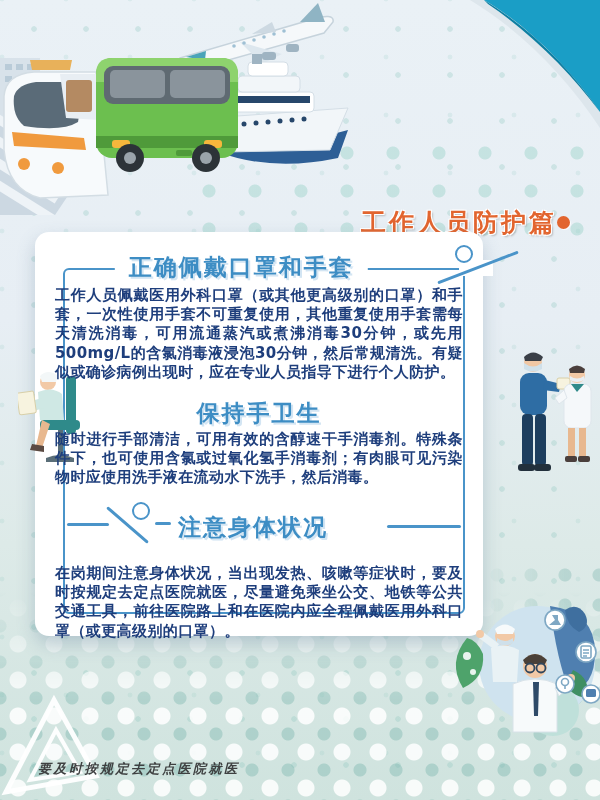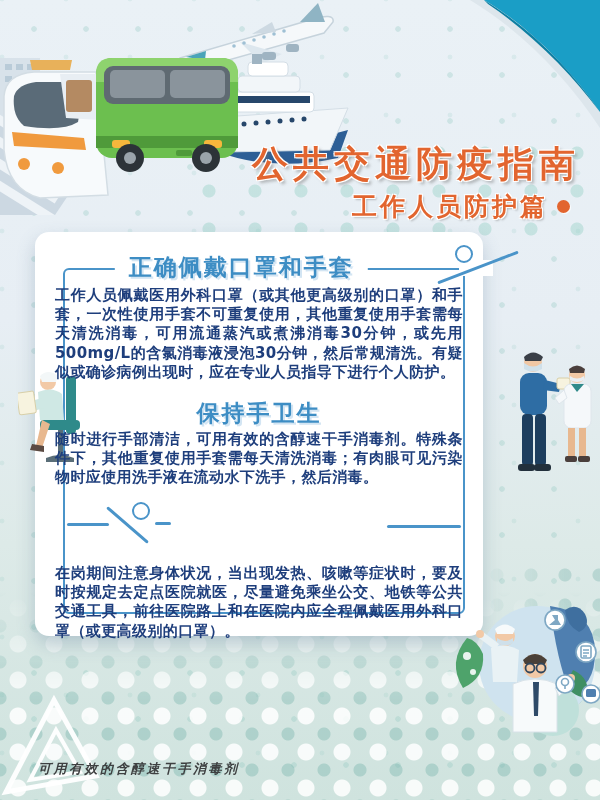--- a/index.html
+++ b/index.html
@@ -41,21 +41,21 @@
     -webkit-mask-image:linear-gradient(90deg,rgba(0,0,0,0),#000 70%);
     mask-image:linear-gradient(90deg,rgba(0,0,0,0),#000 70%);
   }
   .vehicles{position:absolute;left:0;top:0;}
   .page-curl{position:absolute;right:0;top:0;}
   .title{
     position:absolute;right:20px;top:140px;width:560px;text-align:right;
     font-size:36px;font-weight:bold;letter-spacing:5px;color:#e2652f;
     text-shadow:-1px -1px 0 #fff,1px -1px 0 #fff,-1px 1px 0 #fff,1px 1px 0 #fff,3px 3px 3px rgba(110,110,110,.45);
   }
-  .subtitle-row{position:absolute;right:30px;top:190px;display:flex;align-items:center;justify-content:flex-end;gap:9px;}
+  .subtitle-row{position:absolute;right:30px;top:206px;display:flex;align-items:center;justify-content:flex-end;}
   .subtitle{
     font-size:25px;font-weight:bold;letter-spacing:3px;color:#e2652f;
     text-shadow:-1px -1px 0 #fff,1px -1px 0 #fff,-1px 1px 0 #fff,1px 1px 0 #fff,2px 2px 2px rgba(110,110,110,.4);
   }
   .subtitle-dot{width:13px;height:13px;border-radius:50%;background:#e2652f;box-shadow:1px 1px 0 rgba(255,255,255,.8);}
   .card{
     position:absolute;left:35px;top:232px;width:448px;height:404px;background:#ffffff;
     border-radius:14px;box-shadow:0 8px 18px rgba(90,120,150,.30);
   }
   .frame{
@@ -206,47 +206,49 @@
       <rect x="112" y="140" width="18" height="8" rx="3" fill="#f6b73c"></rect>
       <rect x="204" y="140" width="18" height="8" rx="3" fill="#f6b73c"></rect>
       <circle cx="130" cy="158" r="14" fill="#2c3338"></circle>
         <circle cx="130" cy="158" r="6" fill="#9aa4ab"></circle>
       <circle cx="206" cy="158" r="14" fill="#2c3338"></circle>
         <circle cx="206" cy="158" r="6" fill="#9aa4ab"></circle>
       <rect x="176" y="150" width="16" height="6" rx="2" fill="#4f9a3a"></rect>
     </g>
   </svg>
 
-  <div class="title">公共交通防疫指南</div>
   <div class="subtitle-row">
     <span class="subtitle">工作人员防护篇</span>
     <span class="subtitle-dot"></span>
   </div>
 
   <div class="card">
     <div class="frame"></div>
 
     <div class="h1-wrap">
       <span class="sec-heading">正确佩戴口罩和手套</span>
     </div>
     <div class="gap-box" style="left:424px;top:28px;width:34px;height:16px;"></div>
     <div class="orn-slash" style="left:400px;top:34px;width:86px;height:3px;transform:rotate(-21deg);"></div>
     <div class="orn-circle" style="left:420px;top:13px;"></div>
 
     <div class="sec-body body1">工作人员佩戴医用外科口罩（或其他更高级别的口罩）和手套，一次性使用手套不可重复使用，其他重复使用手套需每天清洗消毒，可用流通蒸汽或煮沸消毒30分钟，或先用500mg/L的含氯消毒液浸泡30分钟，然后常规清洗。有疑似或确诊病例出现时，应在专业人员指导下进行个人防护。</div>
 
     <div class="h2-wrap">
       <span class="sec-heading">保持手卫生</span>
     </div>
-    <div class="sec-body body2">随时进行手部清洁，可用有效的含醇速干手消毒剂。特殊条件下，其他重复使用手套需每天清洗消毒；有肉眼可见污染物时应使用洗手液在流动水下洗手，然后消毒。</div>
+    <div class="sec-body body2">随时进行手部清洁，可用有效的含醇速干手消毒剂。特殊条件下，也可使用含氯或过氧化氢手消毒剂；有肉眼可见污染物时应使用洗手液在流动水下洗手，然后消毒。</div>
 
     <div class="orn-line" style="left:32px;top:291px;width:42px;"></div>
     <div class="orn-slash" style="left:91px;top:266px;width:3px;height:54px;transform:rotate(-49deg);"></div>
     <div class="orn-circle" style="left:97px;top:270px;"></div>
     <div class="orn-line" style="left:120px;top:290px;width:16px;"></div>
+    <div class="h3-wrap">
+      <span class="sec-heading">注意身体状况</span>
+    </div>
     <div class="orn-line" style="left:352px;top:293px;width:74px;"></div>
     <div class="sec-body body3">在岗期间注意身体状况，当出现发热、咳嗽等症状时，要及时按规定去定点医院就医，尽量避免乘坐公交、地铁等公共交通工具，前往医院路上和在医院内应全程佩戴医用外科口罩（或更高级别的口罩）。</div>
   </div>
 
   <svg class="figure" style="left:18px;top:368px;" width="76" height="100" viewBox="0 0 76 100">
     <rect x="48" y="8" width="10" height="58" rx="4" fill="#2f8a8a"></rect>
     <rect x="22" y="52" width="40" height="10" rx="4" fill="#2f8a8a"></rect>
     <rect x="40" y="62" width="5" height="26" fill="#5a6e78"></rect>
     <path d="M28,90 Q42,84 56,90 L56,94 L28,94 Z" fill="#5a6e78"></path>
     <circle cx="30" cy="14" r="8" fill="#f2c9a6"></circle>
@@ -326,15 +328,15 @@
       <circle cx="146" cy="102" r="9"></circle>
       <rect x="141" y="97" width="10" height="8" rx="1.5" fill="#4f7fb0" stroke="none"></rect>
     </g>
   </svg>
 
   <svg class="figure" style="left:0;top:688px;z-index:5;" width="120" height="112" viewBox="0 0 120 112">
     <polygon points="6,104 54,12 96,88" fill="none" stroke="#ffffff" stroke-width="5" opacity="0.95"></polygon>
     <polygon points="30,92 56,42 80,84" fill="none" stroke="#ffffff" stroke-width="4" opacity="0.95"></polygon>
   </svg>
 
-  <div class="producer">可用有效的含醇速干手消毒剂</div>
+  <div class="producer">要及时按规定去定点医院就医</div>
 
 </div>
 
 </body></html>

